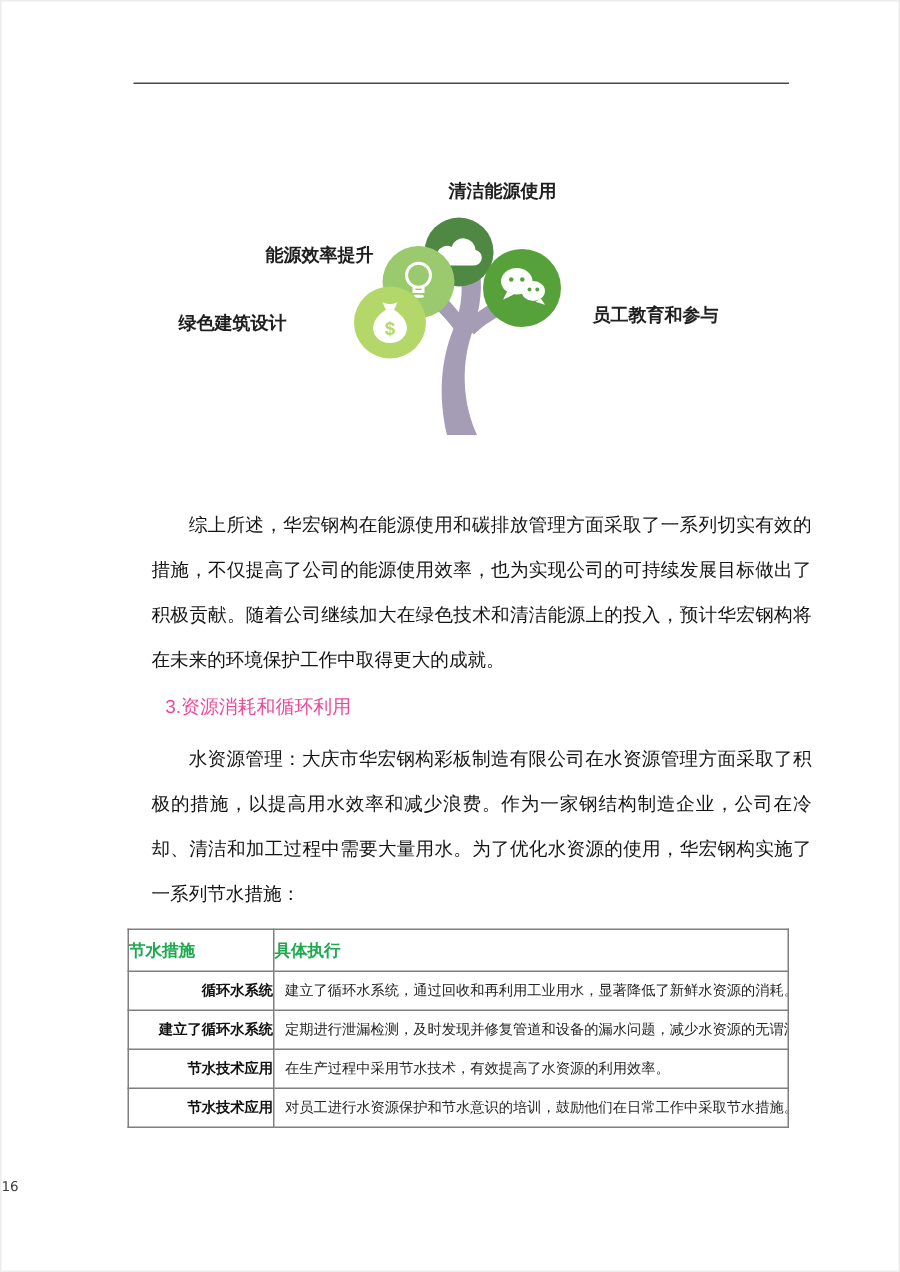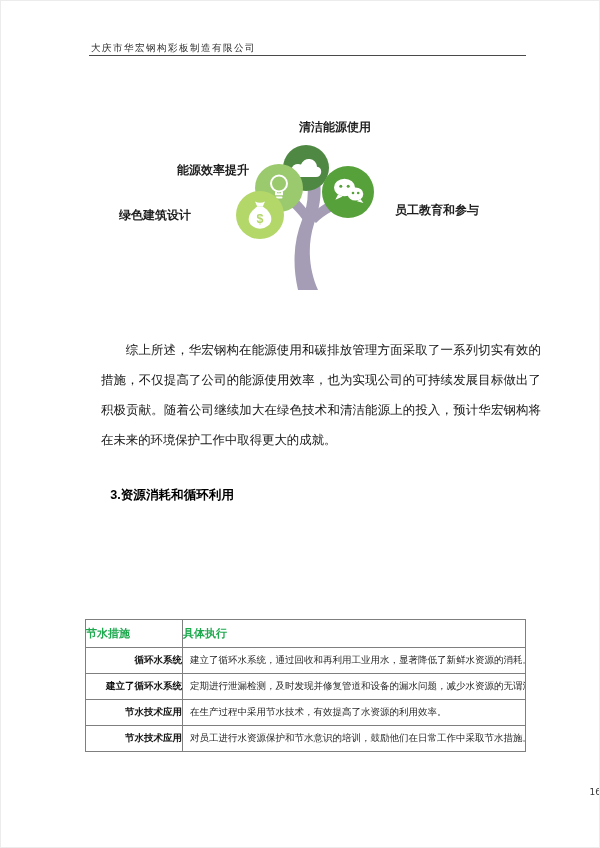--- a/index.html
+++ b/index.html
@@ -49,21 +49,21 @@
   
   .body-text{
     position:absolute;left:100px;width:440px;
     font-size:12.4px;line-height:30px;text-align:justify;
     color:#141414;
   }
   .para{text-indent:2em;}
   .p1{top:334px;}
   .section-heading{
     position:absolute;left:84px;top:462px;width:440px;
-    font-size:12.6px;font-weight:bold;color:#000000;text-indent:2em;margin-top:24px;
+    font-size:12.6px;font-weight:normal;color:#ec4899;text-indent:2em;
   }
   .p2{top:490px;}
   
   .water-table{
     position:absolute;left:84px;top:618px;width:441px;
     border-collapse:collapse;table-layout:fixed;
   }
   .water-table th,.water-table td{
     border:1px solid #7f7f7f;
     vertical-align:middle;
@@ -75,30 +75,29 @@
   }
   .water-table td{height:26px;font-size:9.5px;}
   .measure-cell{font-weight:bold;text-align:right;color:#111;}
   .detail-cell{
     padding-left:7px;color:#262626;
     white-space:nowrap;overflow:hidden;
   }
   
   .page-number{
     position:absolute;left:0;top:786px;width:600px;
-    text-align:right;font-size:9px;color:#3a3a3a;
+    text-align:left;font-size:9px;color:#3a3a3a;
     font-family:"DejaVu Sans",sans-serif;
   }
 </style>
 </head>
 <body>
 
 <div class="page">
 
-  <div class="company-header">大庆市华宏钢构彩板制造有限公司</div>
   <div class="header-rule"></div>
 
   <div class="diagram">
 
     <svg class="trunk-svg" width="440" height="195" viewBox="0 0 440 195">
       <path class="trunk-fill" fill="#a59cb6" d="M213 184 C207 158 209 134 217 114 C222 102 224 90 222 76 L235 74 C237 90 234 104 229 118 C222 140 224 164 233 184 Z"></path>
       <path class="trunk-fill" fill="#a59cb6" d="M218 114 C210 103 202 96 192 90 L198 80 C208 87 216 96 224 106 Z"></path>
       <path class="trunk-fill" fill="#a59cb6" d="M224 110 C236 99 248 92 263 87 L266 97 C252 102 240 108 231 117 Z"></path>
     </svg>
 
@@ -140,20 +139,21 @@
     <div class="diagram-label label-clean">清洁能源使用</div>
     <div class="diagram-label label-bulb">能源效率提升</div>
     <div class="diagram-label label-bag">绿色建筑设计</div>
     <div class="diagram-label label-wechat">员工教育和参与</div>
   </div>
 
   <p class="body-text para p1">综上所述，华宏钢构在能源使用和碳排放管理方面采取了一系列切实有效的措施，不仅提高了公司的能源使用效率，也为实现公司的可持续发展目标做出了积极贡献。随着公司继续加大在绿色技术和清洁能源上的投入，预计华宏钢构将在未来的环境保护工作中取得更大的成就。</p>
 
   <h3 class="section-heading">3.资源消耗和循环利用</h3>
 
+  <p class="body-text para p2">水资源管理：大庆市华宏钢构彩板制造有限公司在水资源管理方面采取了积极的措施，以提高用水效率和减少浪费。作为一家钢结构制造企业，公司在冷却、清洁和加工过程中需要大量用水。为了优化水资源的使用，华宏钢构实施了一系列节水措施：</p>
 
   <table class="water-table">
     <colgroup>
         <col class="c1">
         <col>
       </colgroup>
     <thead>
       <tr>
         <th>节水措施</th>
         <th>具体执行</th>

